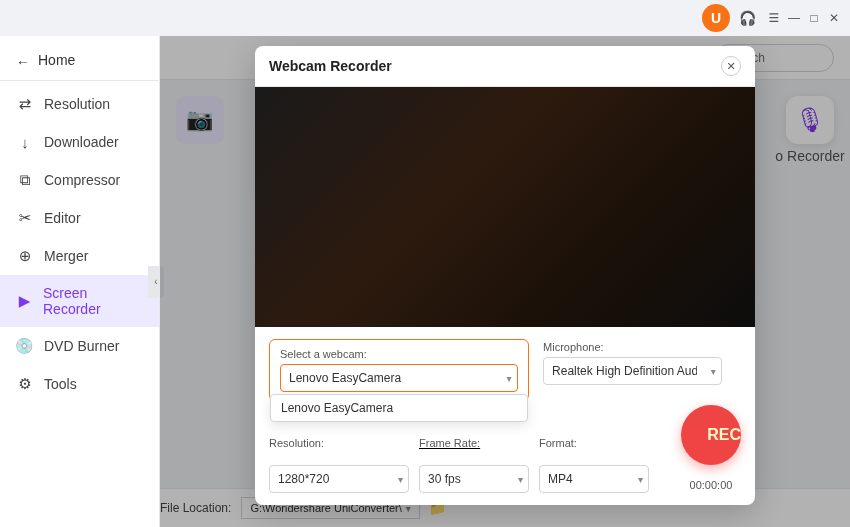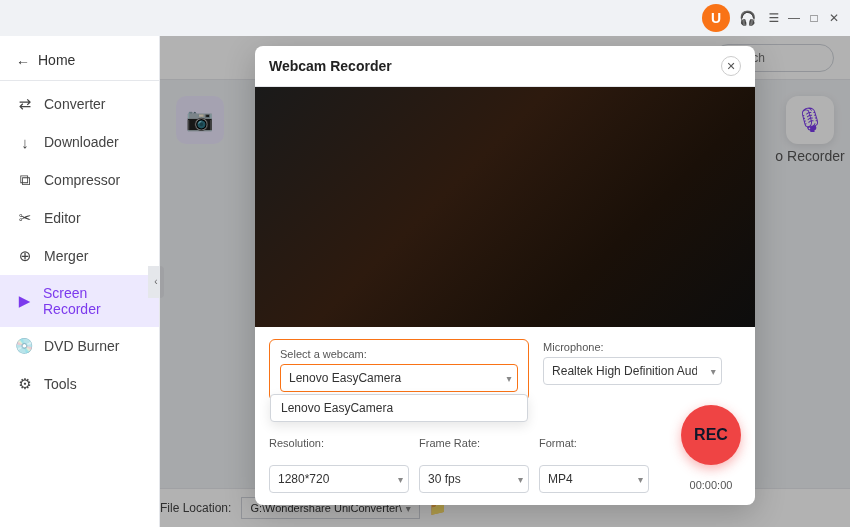--- a/index.html
+++ b/index.html
@@ -268,39 +268,39 @@
       display: flex;
       gap: 10px;
       margin-top: 6px;
     }
     .control-group {
       display: flex;
       flex-direction: column;
       gap: 12px;
     }
     .control-group.resolution { width: 140px; }
-    .control-group.framerate { width: 110px; }
+    .control-group.framerate { width: 110px; text-decoration: underline; }
     .control-group.format { width: 110px; }
 
     
     .rec-btn {
       position: absolute;
       right: 14px;
       bottom: 40px;
       width: 60px;
       height: 60px;
       background: #ef4444;
       border-radius: 50%;
       display: flex;
       align-items: center;
-      justify-content: center;
+      justify-content: flex-end;
       cursor: pointer;
       font-size: 16px;
       font-weight: 700;
-      color: #0f172a;
+      color: #fef9c3;
       box-shadow: 0 4px 12px rgba(239,68,68,0.4);
     }
     .timer-text {
       position: absolute;
       right: 14px;
       bottom: 14px;
       font-size: 11px;
       color: #555;
       text-align: center;
       width: 60px;
@@ -379,21 +379,21 @@
 
   <div class="sidebar" style="position:relative;">
     <div class="sidebar-home">
       <span>←</span>
       <span>Home</span>
     </div>
     <div class="sidebar-divider"></div>
 
     <div class="sidebar-item">
       <span class="icon">⇄</span>
-      <span>Converter</span>
+      <span>Resolution</span>
     </div>
     <div class="sidebar-item">
       <span class="icon">↓</span>
       <span>Downloader</span>
     </div>
     <div class="sidebar-item">
       <span class="icon">⧉</span>
       <span>Compressor</span>
     </div>
     <div class="sidebar-item">

